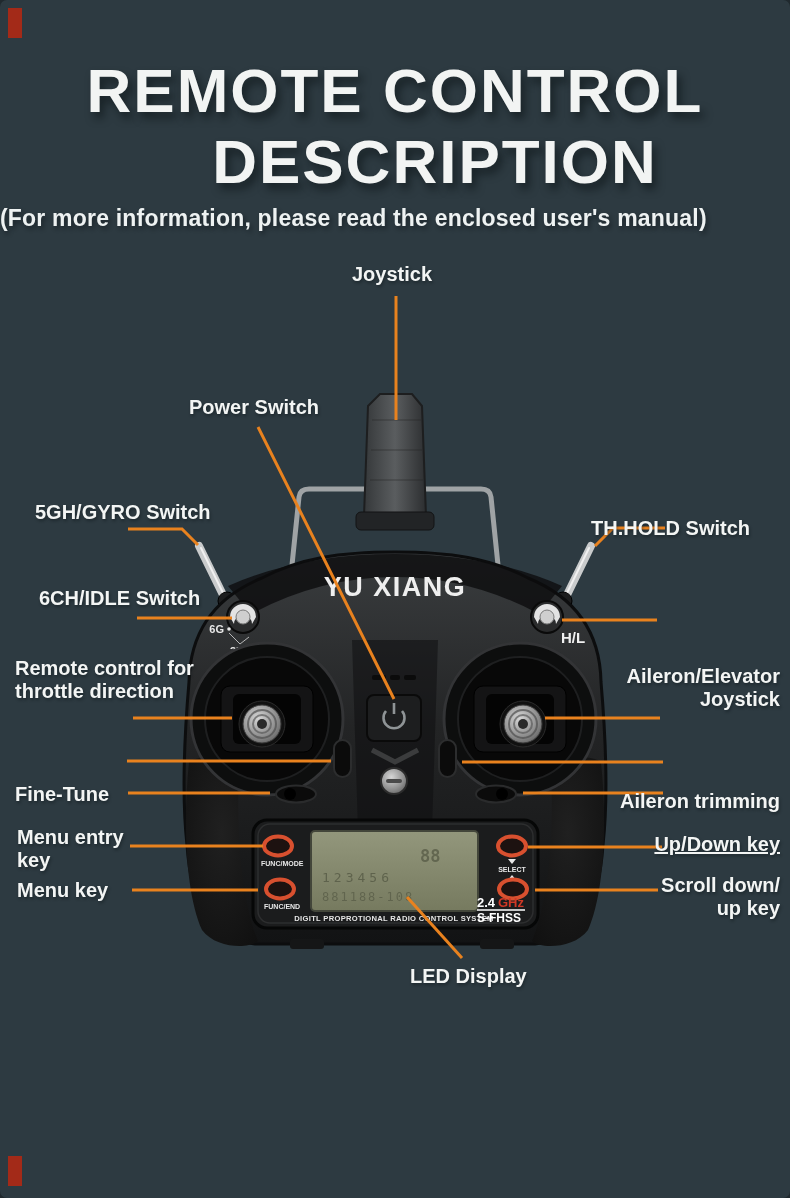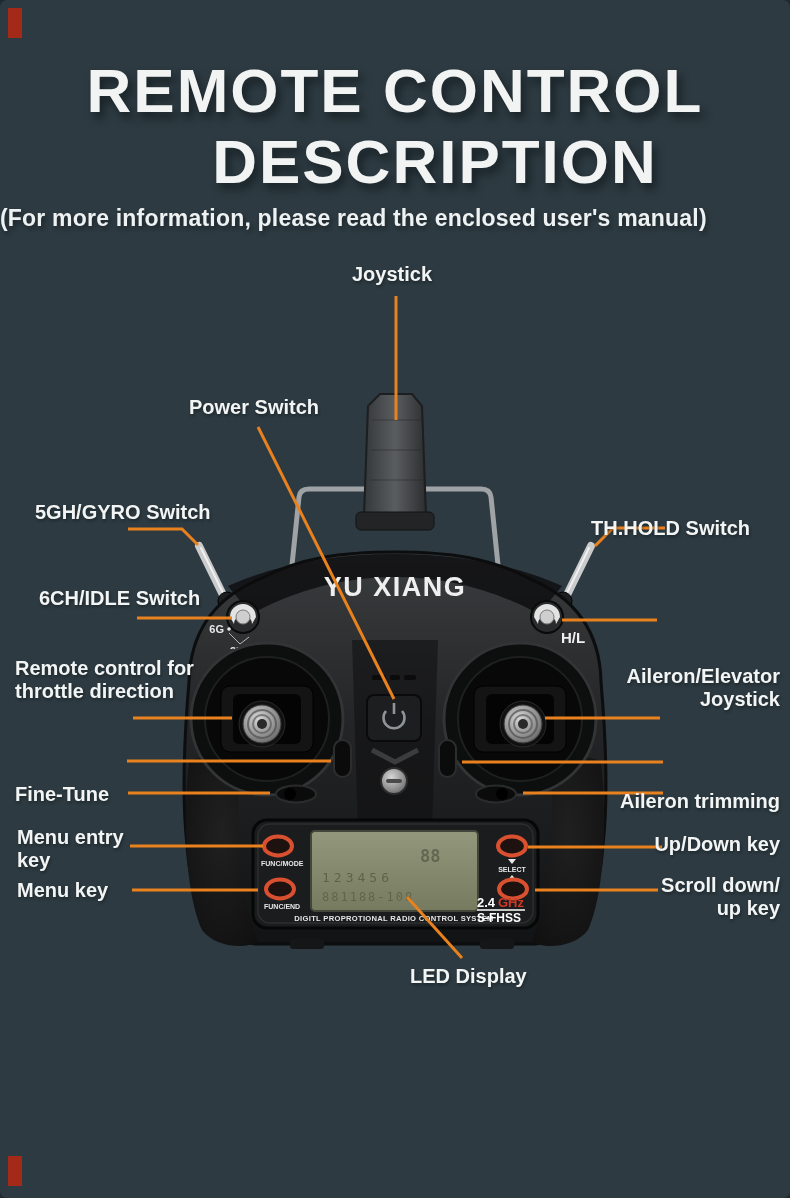--- a/index.html
+++ b/index.html
@@ -42,21 +42,21 @@
   #lbl-thhold{right:40px;top:497px;margin-top:20px;}
   #lbl-rudder{right:10px;top:565px;width:168px;}
   #lbl-throttledir{left:15px;top:657px;width:196px;}
   #lbl-aileronjoy{right:10px;top:665px;width:175px;}
   #lbl-ftthrottle{left:15px;top:726px;width:118px;}
   #lbl-liftlower{right:10px;top:735px;width:183px;}
   #lbl-finetune{left:15px;top:783px;}
   #lbl-ailerontrim{right:10px;top:790px;}
   #lbl-menuentry{left:17px;top:826px;width:118px;}
   #lbl-menukey{left:17px;top:879px;}
-  #lbl-updown{right:10px;top:833px;}
+  #lbl-updown{right:10px;top:833px;text-decoration:underline;}
   #lbl-scroll{right:10px;top:874px;width:126px;}
   #lbl-led{left:410px;top:965px;}
 
   #figure-svg{position:absolute;left:0;top:0;}
 </style>
 </head>
 <body>
 <div id="page">
 
   <div id="corner-top" class="corner-marker"></div>

